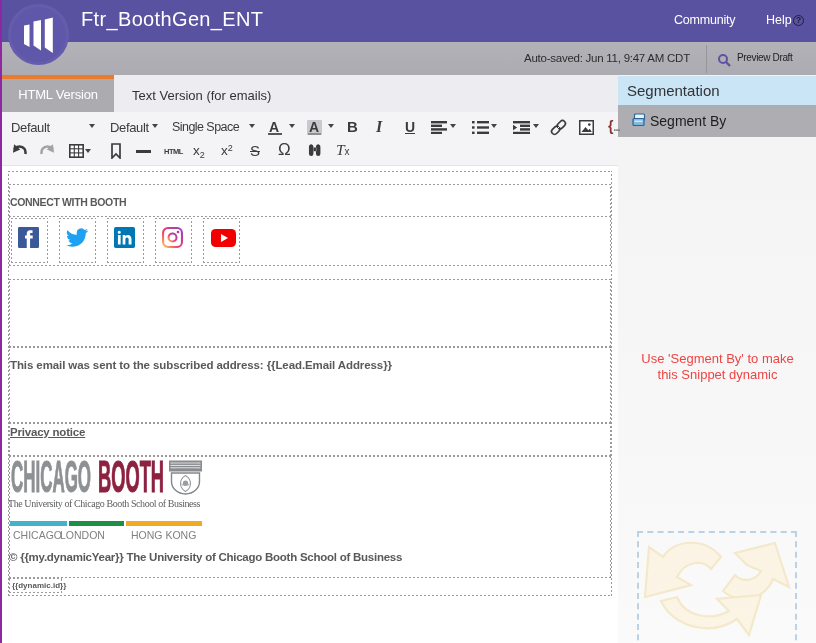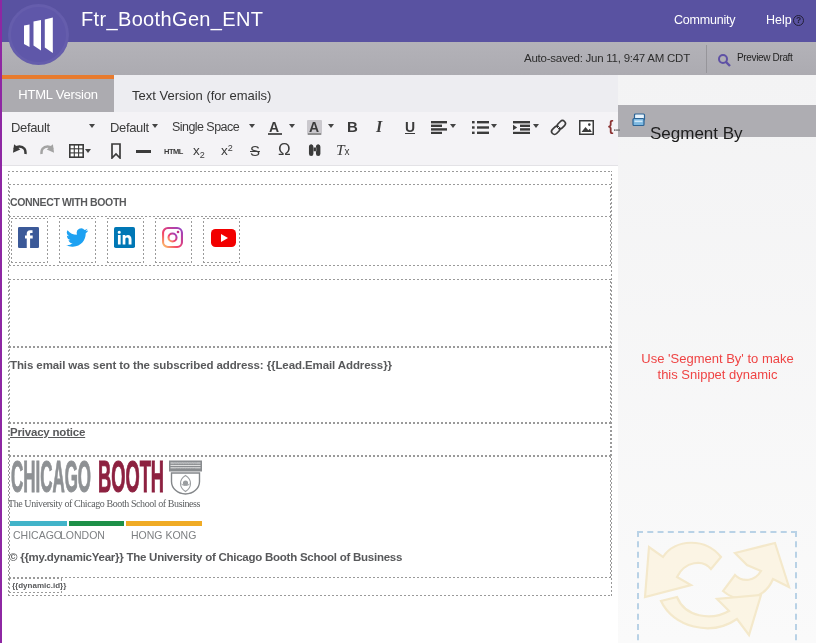--- a/index.html
+++ b/index.html
@@ -66,27 +66,28 @@
 <div id="stage">
   <div class="abs" id="hdr"></div>
   <div class="abs" id="gbar"></div>
   <div class="abs" id="tabstrip"></div>
   <div class="abs" id="tab1o"></div>
   <div class="abs" id="tab2">Text Version (for emails)</div>
   <div class="abs" id="tab1">HTML Version</div>
   <div class="abs" id="tbar"></div>
   <div class="abs" id="editor"></div>
   <div class="abs" id="sbar"></div>
+  <div class="abs" id="sbhead">Segmentation</div>
   <div class="abs" id="sbrow"></div>
   <svg class="abs" style="left:632px;top:113px" width="15" height="15" viewBox="0 0 15 15">
     <rect x="2.5" y="1" width="10" height="6" rx="1" fill="#e8f4fd" stroke="#2c6496" stroke-width="1.2"></rect>
     <rect x="1" y="5.5" width="11" height="7" rx="1" fill="#7db8e0" stroke="#2c6496" stroke-width="1.2"></rect>
     <rect x="2.5" y="7.5" width="8" height="1.6" fill="#cfe8f9"></rect>
   </svg>
-  <div class="abs" style="left:650px;top:118px;font-size:17px;color:#1d1d1d;line-height:32px">Segment By</div>
+  <div class="abs" style="left:650px;top:105px;font-size:14px;color:#1d1d1d;line-height:32px">Segment By</div>
   <div class="abs" id="sbhint">Use 'Segment By' to make<br>this Snippet dynamic</div>
   <div class="abs" id="wmbox"></div>
   <div class="abs" id="logoC"></div>
   <svg class="abs" style="left:8px;top:4px;z-index:12" width="61" height="61" viewBox="0 0 61 61">
     <polygon points="16,21.5 21.5,20.5 21.5,43 16,40" fill="#fff"></polygon>
     <polygon points="25.5,17.5 33,16 33,46.5 25.5,41.5" fill="#fff"></polygon>
     <polygon points="36.8,15.5 44.8,13.5 44.8,49 36.8,43.5" fill="#fff"></polygon>
   </svg>
   <div class="abs" id="title">Ftr_BoothGen_ENT</div>
   <div class="abs" id="community">Community</div>

